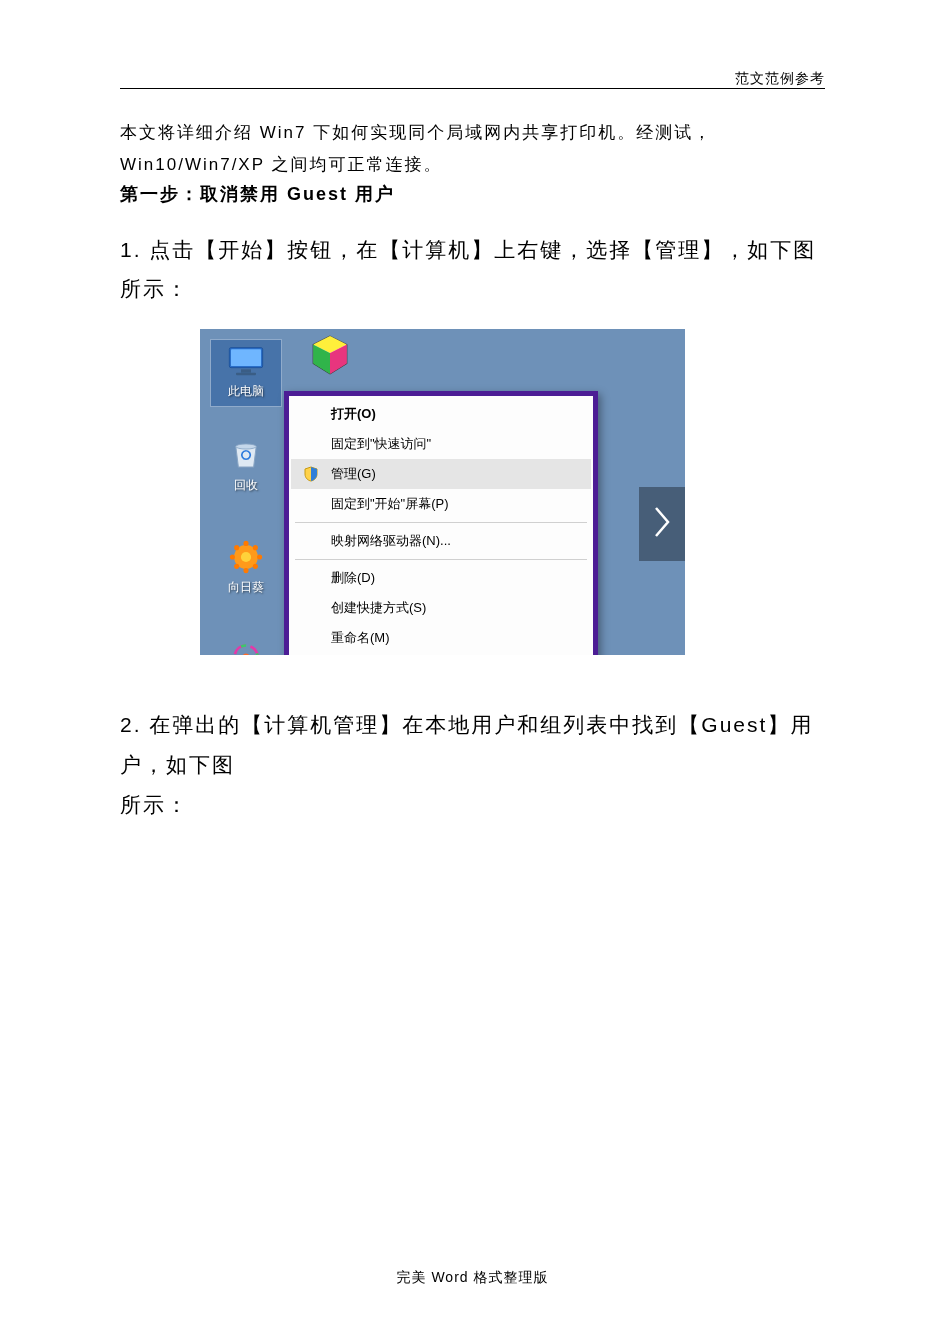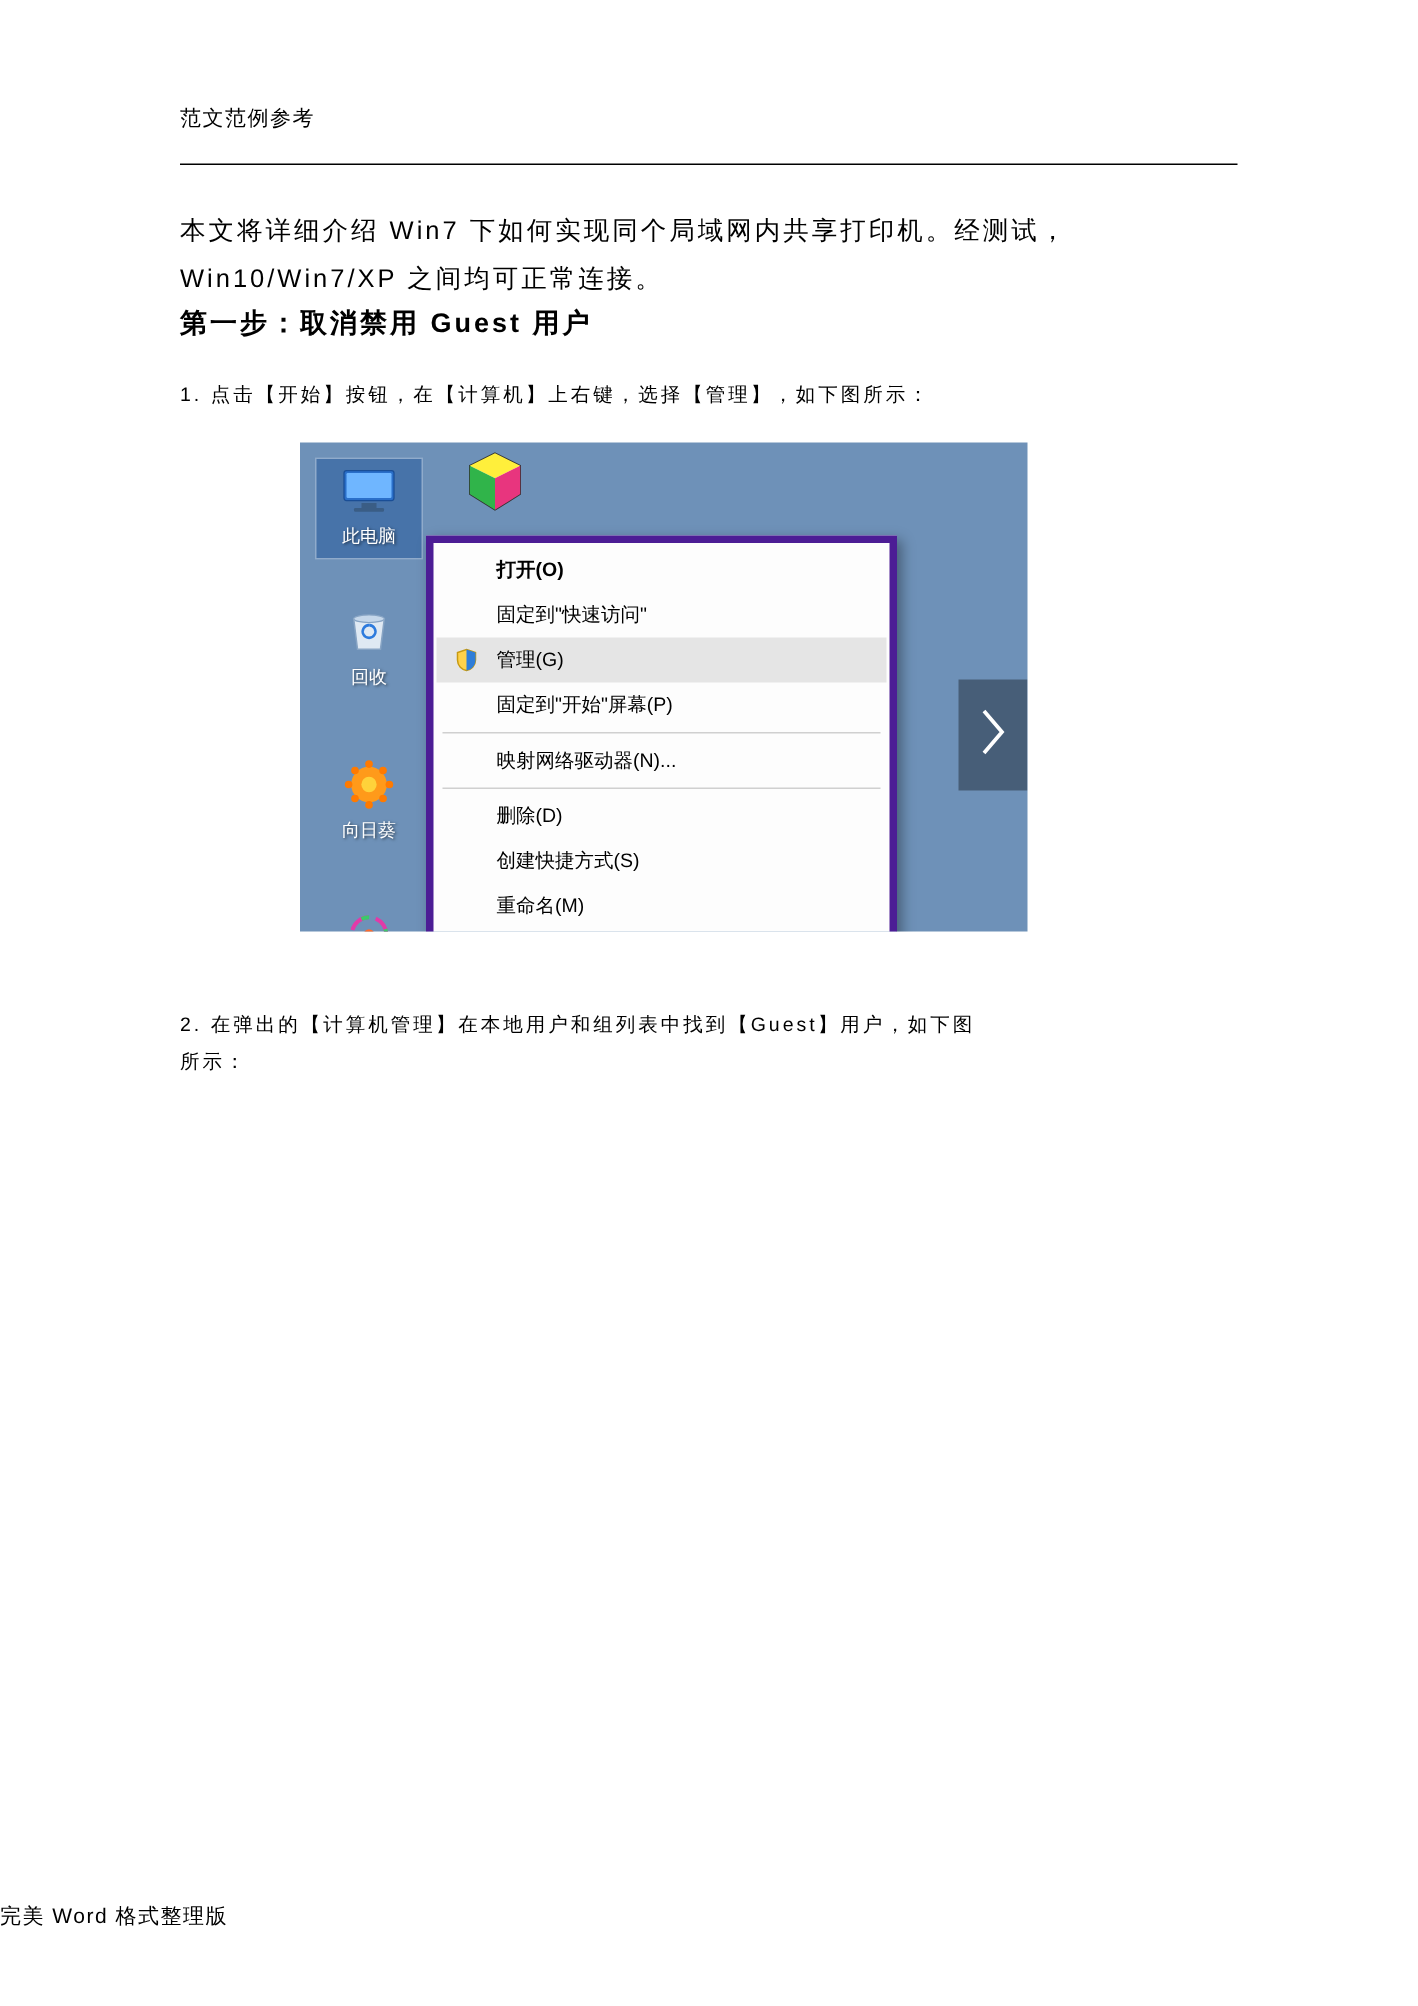--- a/index.html
+++ b/index.html
@@ -13,49 +13,50 @@
     overflow: hidden;
   }
   .page {
     position: relative;
     width: 945px;
     height: 1337px;
     box-sizing: border-box;
     padding: 70px 120px 50px 120px;
   }
   .header {
-    text-align: left;
+    text-align: right;
     font-size: 14px;
     letter-spacing: 1px;
-    padding-bottom: 21px;
+    padding-bottom: 0;
     border-bottom: 1px solid #000;
     margin-bottom: 28px;
   }
   .intro {
     font-size: 17px;
     line-height: 1.9;
     letter-spacing: 2px;
   }
   .step-title {
     font-size: 18px;
     font-weight: bold;
     letter-spacing: 2px;
     margin-bottom: 24px;
   }
   .step-line {
-    font-size: 13px;
+    font-size: 21px;
     line-height: 1.9;
     letter-spacing: 2px;
     margin-bottom: 20px;
   }
   .footer {
     position: absolute;
     left: 0;
     right: 0;
     bottom: 50px;
+    text-align: center;
     font-size: 14px;
     letter-spacing: 1px;
   }
 
   
   .screenshot {
     width: 485px;
     height: 326px;
     margin: 10px 0 50px 80px;
     background: #6e91b8;

